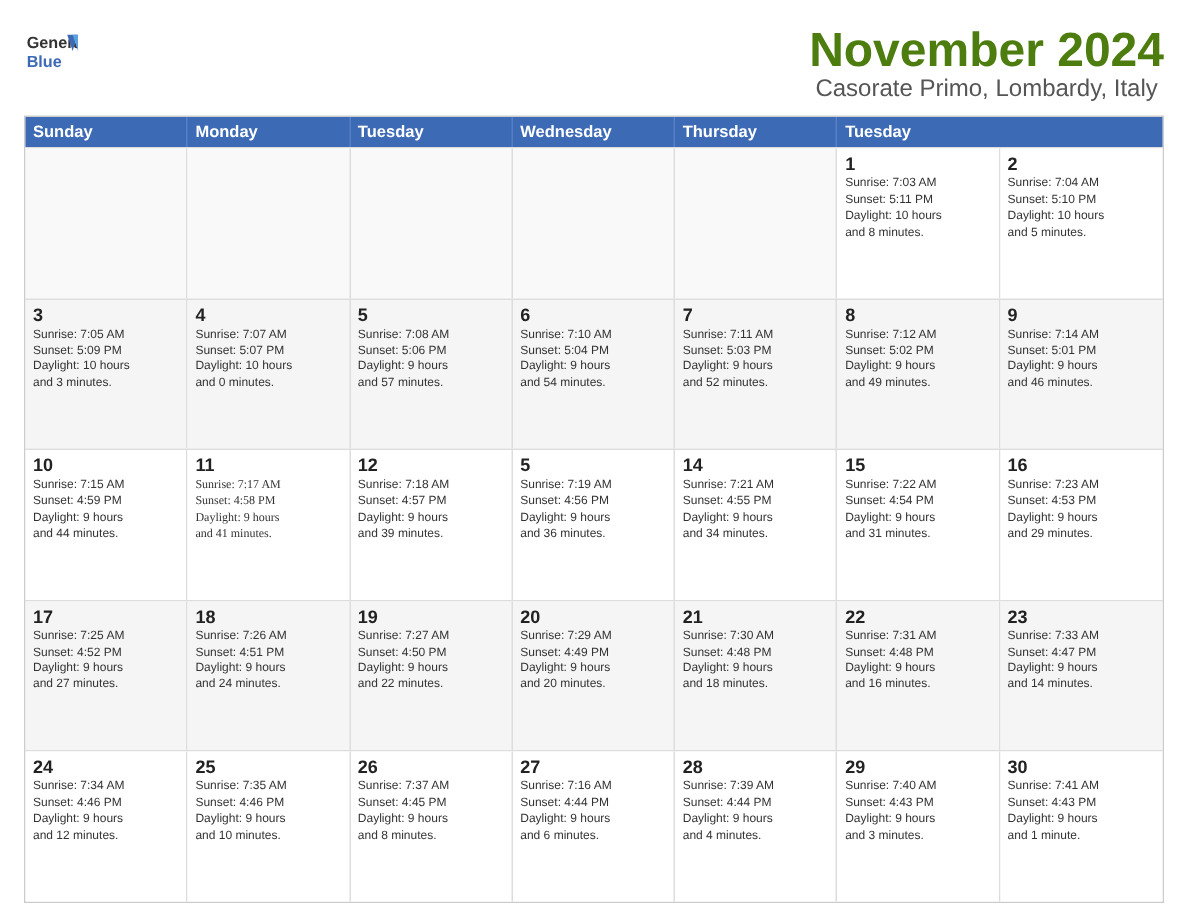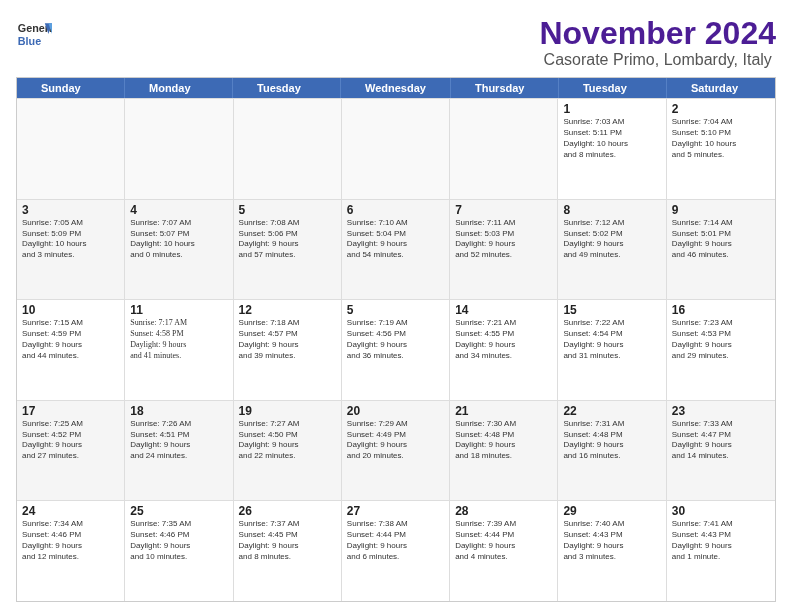--- a/index.html
+++ b/index.html
@@ -31,21 +31,21 @@
     .logo-icon {
       width: 36px;
       height: 36px;
     }
     .title-block {
       text-align: right;
     }
     .main-title {
       font-size: 32px;
       font-weight: bold;
-      color: #4c1d95;
+      color: #4d7c0f;
       line-height: 1.1;
     }
     .subtitle {
       font-size: 16px;
       color: #555;
       text-align: center;
     }
     .calendar {
       flex: 1;
       display: flex;
@@ -54,21 +54,21 @@
     }
     .cal-header {
       display: grid;
       grid-template-columns: repeat(7, 1fr);
       background: #3d6ab5;
     }
     .cal-header-cell {
       color: #fff;
       font-size: 11px;
       font-weight: bold;
-      padding: 4px 24px;
+      padding: 4px 5px;
       border-right: 1px solid #5580c5;
       text-align: left;
     }
     .cal-header-cell:last-child { border-right: none; }
     .cal-body {
       display: flex;
       flex-direction: column;
       flex: 1;
     }
     .cal-row {
@@ -123,21 +123,20 @@
 
   <div class="calendar">
     <div class="cal-header">
 
     <div class="cal-header-cell">Sunday</div>
         <div class="cal-header-cell">Monday</div>
         <div class="cal-header-cell">Tuesday</div>
         <div class="cal-header-cell">Wednesday</div>
         <div class="cal-header-cell">Thursday</div>
         <div class="cal-header-cell">Tuesday</div>
-        <div class="cal-header-cell">Saturday</div>
       </div>
     <div class="cal-body">
 
     <div class="cal-row">
           <div class="cal-cell empty"></div>
           <div class="cal-cell empty"></div>
           <div class="cal-cell empty"></div>
           <div class="cal-cell empty"></div>
           <div class="cal-cell empty"></div>
           <div class="cal-cell">
@@ -325,21 +324,21 @@
           </div>
           <div class="cal-cell">
             <span class="day-num">26</span>
             <div class="cell-text" style="white-space: pre-line;">Sunrise: 7:37 AM
 Sunset: 4:45 PM
 Daylight: 9 hours
 and 8 minutes.</div>
           </div>
           <div class="cal-cell">
             <span class="day-num">27</span>
-            <div class="cell-text" style="white-space: pre-line;">Sunrise: 7:38 AM
+            <div class="cell-text" style="white-space: pre-line;">Sunrise: 7:16 AM
 Sunset: 4:44 PM
 Daylight: 9 hours
 and 6 minutes.</div>
           </div>
           <div class="cal-cell">
             <span class="day-num">28</span>
             <div class="cell-text" style="white-space: pre-line;">Sunrise: 7:39 AM
 Sunset: 4:44 PM
 Daylight: 9 hours
 and 4 minutes.</div>

